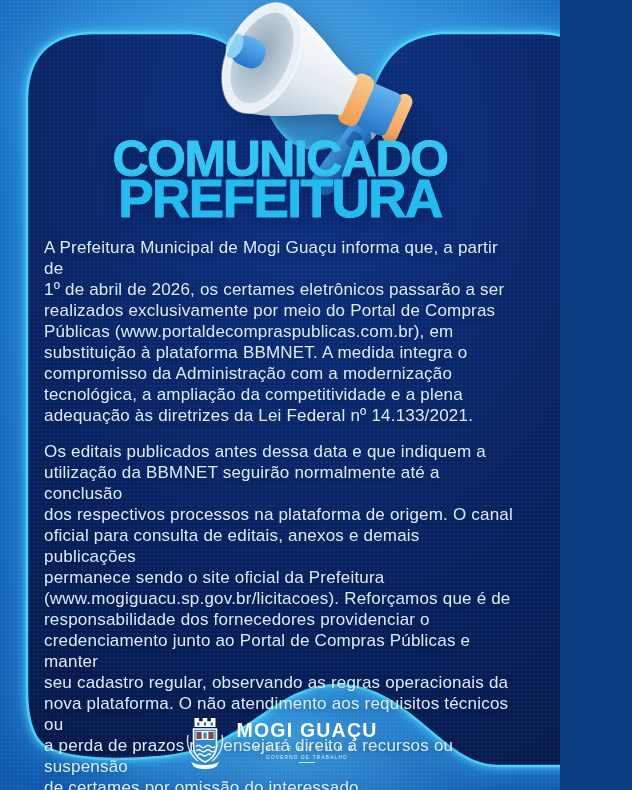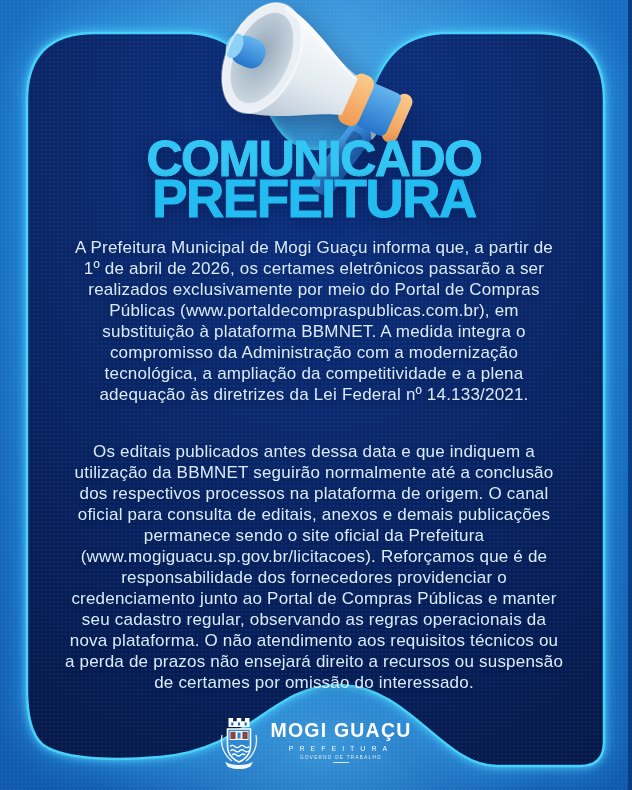--- a/index.html
+++ b/index.html
@@ -1,18 +1,18 @@
 <!DOCTYPE html>
 <html><head>
 <meta charset="utf-8">
 <style>
   html,body { margin:0; padding:0; background:#0a3c80; }
   * { box-sizing:border-box; }
   .poster {
-    position:relative; width:628px; height:790px; overflow:hidden;
+    position:relative; width:560px; height:790px; overflow:hidden;
     font-family:"Liberation Sans", sans-serif;
   }
   
   .bg {
     position:absolute; inset:0;
     background:
       radial-gradient(430px 270px at 50% 9%,  rgba(120,205,250,0.50), rgba(120,205,250,0) 72%),
       radial-gradient(330px 170px at 51% 94%, rgba(90,195,245,0.55),  rgba(90,195,245,0) 72%),
       radial-gradient(130% 115% at 50% 22%, #2489D6 0%, #1668BE 48%, #0C4FA2 100%);
   }
@@ -32,21 +32,21 @@
   }
   .title {
     position:absolute; top:140px; left:0; right:0; text-align:center;
     font-weight:bold; line-height:39px; letter-spacing:-1.5px;
     text-shadow:0 4px 14px rgba(3,18,60,0.5);
   }
   .title-l1 { display:block; font-size:50px; color:#33C6F4; -webkit-text-stroke:1px #33C6F4; }
   .title-l2 { display:block; font-size:53px; color:#22BCF1; -webkit-text-stroke:1px #22BCF1; }
   .para {
     position:absolute; left:44px; right:44px; margin:0;
-    text-align:center; white-space:pre-line;
+    white-space:pre-line;
     color:#D9EBFA; font-size:17px; line-height:21px; letter-spacing:0.2px;
     text-shadow:0 2px 6px rgba(3,16,50,0.35);
   }
   .p1 { top:237px; }
   .p2 { top:441px; }
   .logo {
     position:absolute; top:713px; left:0; right:0;
     display:flex; justify-content:center; align-items:center; gap:10px;
   }
   .crest { display:block; }

